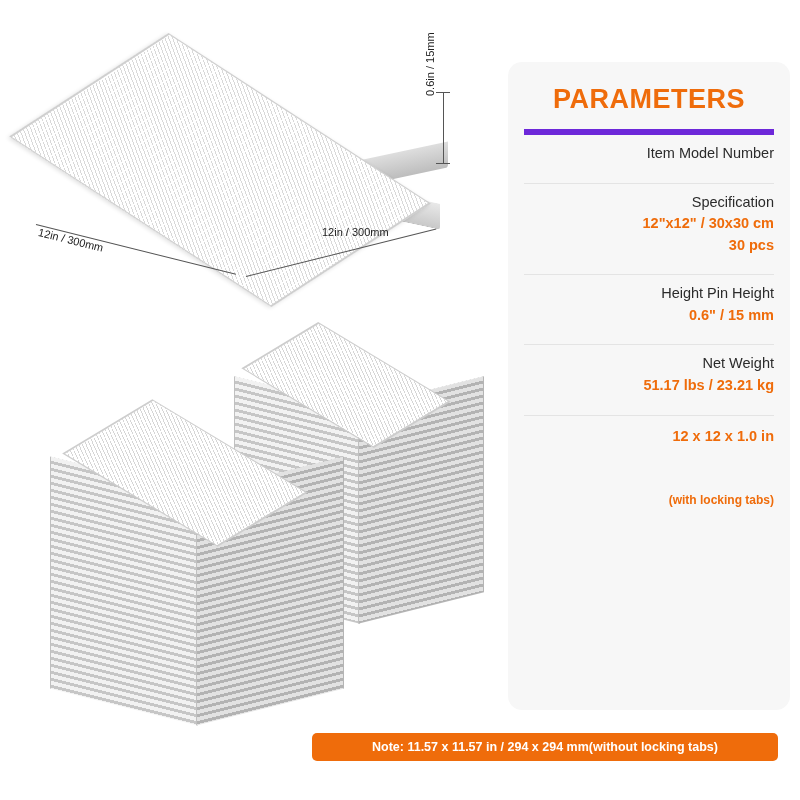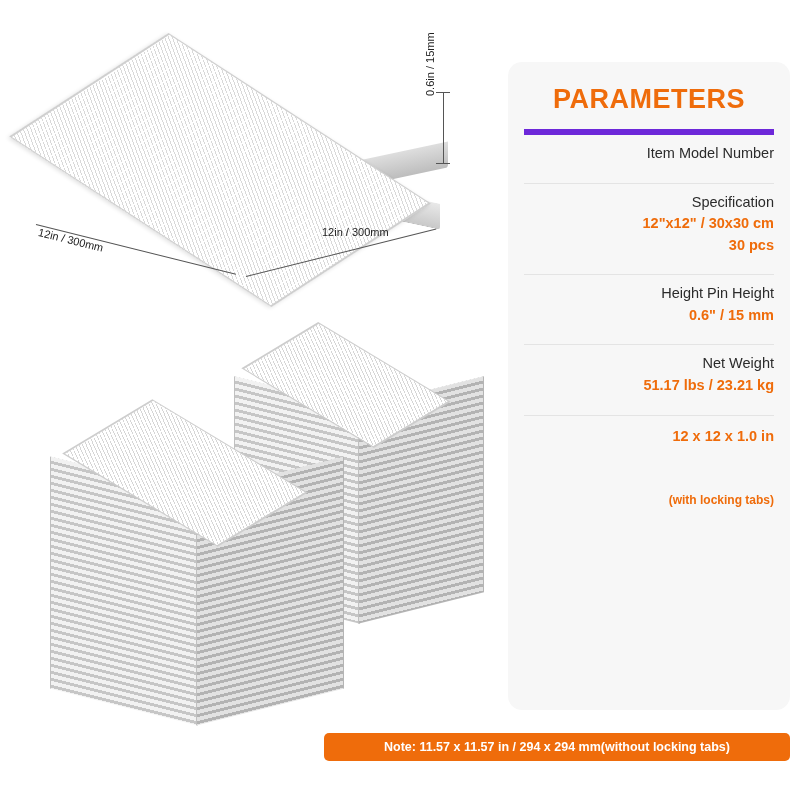--- a/index.html
+++ b/index.html
@@ -123,21 +123,21 @@
     font-size: 14.5px;
     color: #ef6c0b;
     font-weight: bold;
     line-height: 1.35;
     margin-top: 2px;
   }
 
   
   #note-bar {
     position: absolute;
-    left: 324px; top: 733px;
+    left: 312px; top: 733px;
     width: 466px; height: 28px;
     background: #ef6c0b;
     border-radius: 5px;
     color: #fff;
     font-size: 12.5px;
     font-weight: bold;
     display: flex;
     align-items: center;
     justify-content: center;
   }

